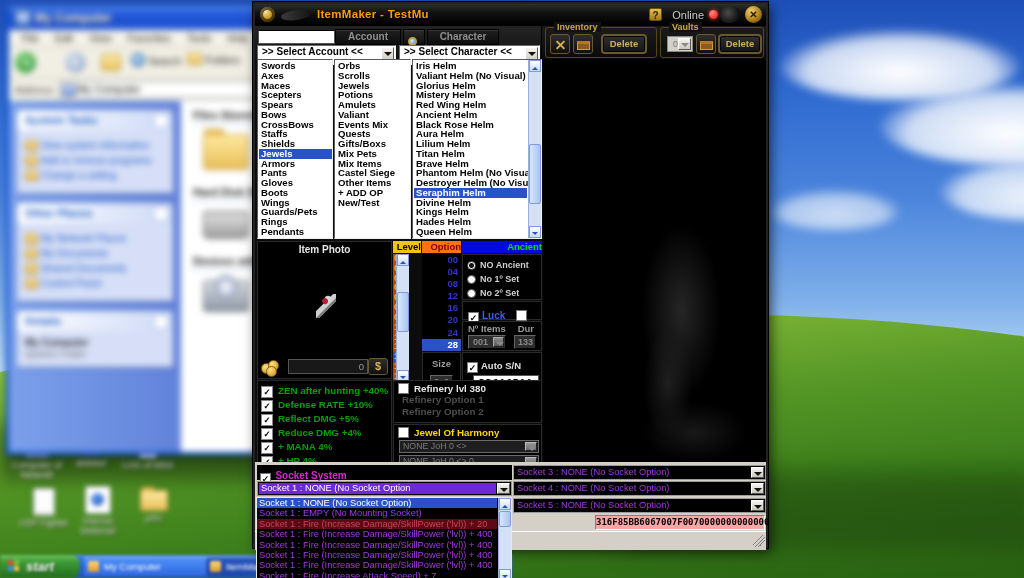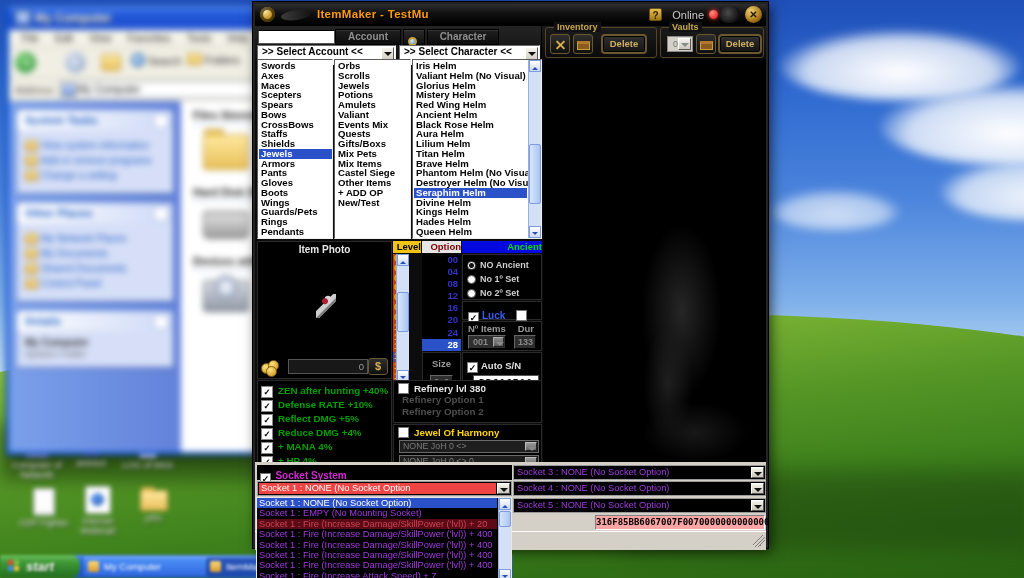--- a/index.html
+++ b/index.html
@@ -152,21 +152,21 @@
   .vsb{position:absolute;right:0;top:0;bottom:0;width:13px;background:#d4e0f6;border-left:1px solid #9ab0dc;}
   .vsb .ar{position:absolute;left:0;width:12px;height:12px;background:linear-gradient(#ffffff,#cad9f4);border:1px solid #7e9ade;}
   .vsb .ar.up{top:0;}
   .vsb .ar.dn{bottom:0;}
   .vsb .ar.up::after{content:"";position:absolute;left:2px;top:3px;border:3px solid transparent;border-bottom-color:#2a50b8;}
   .vsb .ar.dn::after{content:"";position:absolute;left:2px;top:5px;border:3px solid transparent;border-top-color:#2a50b8;}
   .vsb .thumb{position:absolute;left:0;width:12px;background:linear-gradient(90deg,#d8e6fc,#a9c4f2);border:1px solid #7e9ade;border-radius:2px;}
   
   .hdr{position:absolute;top:237px;height:12px;font-size:9.5px;font-weight:bold;text-align:right;line-height:12px;}
   .h-level{left:138px;width:28px;background:#f0c417;color:#000;}
-  .h-option{left:167px;width:39px;background:#e5e5e5;color:#7a0000;}
+  .h-option{left:167px;width:39px;background:#f97316;color:#7a0000;}
   .h-ancient{left:207px;width:80px;background:#0008e0;color:#00e000;}
   
   .photo{position:absolute;left:2px;top:237px;width:135px;height:138px;background:#000;border:1px solid #2a2a2a;}
   .photo .pt{position:absolute;left:0;right:0;top:2px;text-align:center;color:#e8e8e8;font-size:10px;font-weight:bold;}
   .sprite{position:absolute;left:58px;top:52px;width:20px;height:24px;
     background:radial-gradient(circle at 45% 30%,#b02030 0 2.5px,transparent 3.5px),
                radial-gradient(circle at 60% 22%,#d8d8d8 0 3px,transparent 4px),
                linear-gradient(135deg,transparent 38%,#cfcfcf 40% 54%,#7a7a7a 55% 62%,transparent 63%);}
   .pbot{position:absolute;left:0;right:0;bottom:2px;height:18px;}
   .coins{position:absolute;left:3px;top:1px;width:24px;height:16px;}
@@ -230,21 +230,21 @@
   
   .preview{position:absolute;left:288px;top:55px;width:223px;height:406px;background:#000;
     background-image:radial-gradient(ellipse 55px 120px at 62% 62%,#262626,transparent 72%),
                      radial-gradient(ellipse 35px 80px at 56% 80%,#1e1e1e,transparent 70%),
                      radial-gradient(ellipse 70px 40px at 68% 92%,#181818,transparent 75%);}
   
   .graybase{position:absolute;left:0;top:458px;width:511px;height:88px;background:#d4d0c8;}
   .sockhead{position:absolute;left:2px;top:461px;width:255px;height:15px;background:#000;padding:1px 0 0 3px;}
   .socklbl{color:#d428d4;font-size:10px;font-weight:bold;vertical-align:1px;}
   .sock1{position:absolute;left:2px;top:477px;width:255px;height:15px;background:#000;border:1px solid #9a9a9a;}
-  .sock1 .hl{position:absolute;left:1px;top:1px;right:15px;bottom:1px;background:#ef4444;color:#fff;
+  .sock1 .hl{position:absolute;left:1px;top:1px;right:15px;bottom:1px;background:#6d28d9;color:#fff;
     font-size:9.3px;line-height:11px;padding-left:2px;white-space:nowrap;overflow:hidden;}
   .sockdd{position:absolute;height:15px;width:253px;left:258px;background:#000;border:1px solid #9a9a9a;
     color:#a238e0;font-size:9.3px;line-height:13px;padding-left:3px;white-space:nowrap;overflow:hidden;}
   .s3{top:461px;} .s4{top:477px;} .s5{top:494px;}
   
   .droplist{position:absolute;left:1px;top:493px;width:256px;height:85px;background:#000;border:1px solid #e8e8e8;z-index:5;padding-right:14px;}
   .droplist .ri{color:#a238e0;font-size:9.3px;line-height:10.4px;white-space:nowrap;overflow:hidden;padding-left:2px;}
   .droplist .ri.sel{background:#2a51c8;color:#fff;}
   .droplist .ri.hot{background:#5c0a16;color:#cc4455;}
   

